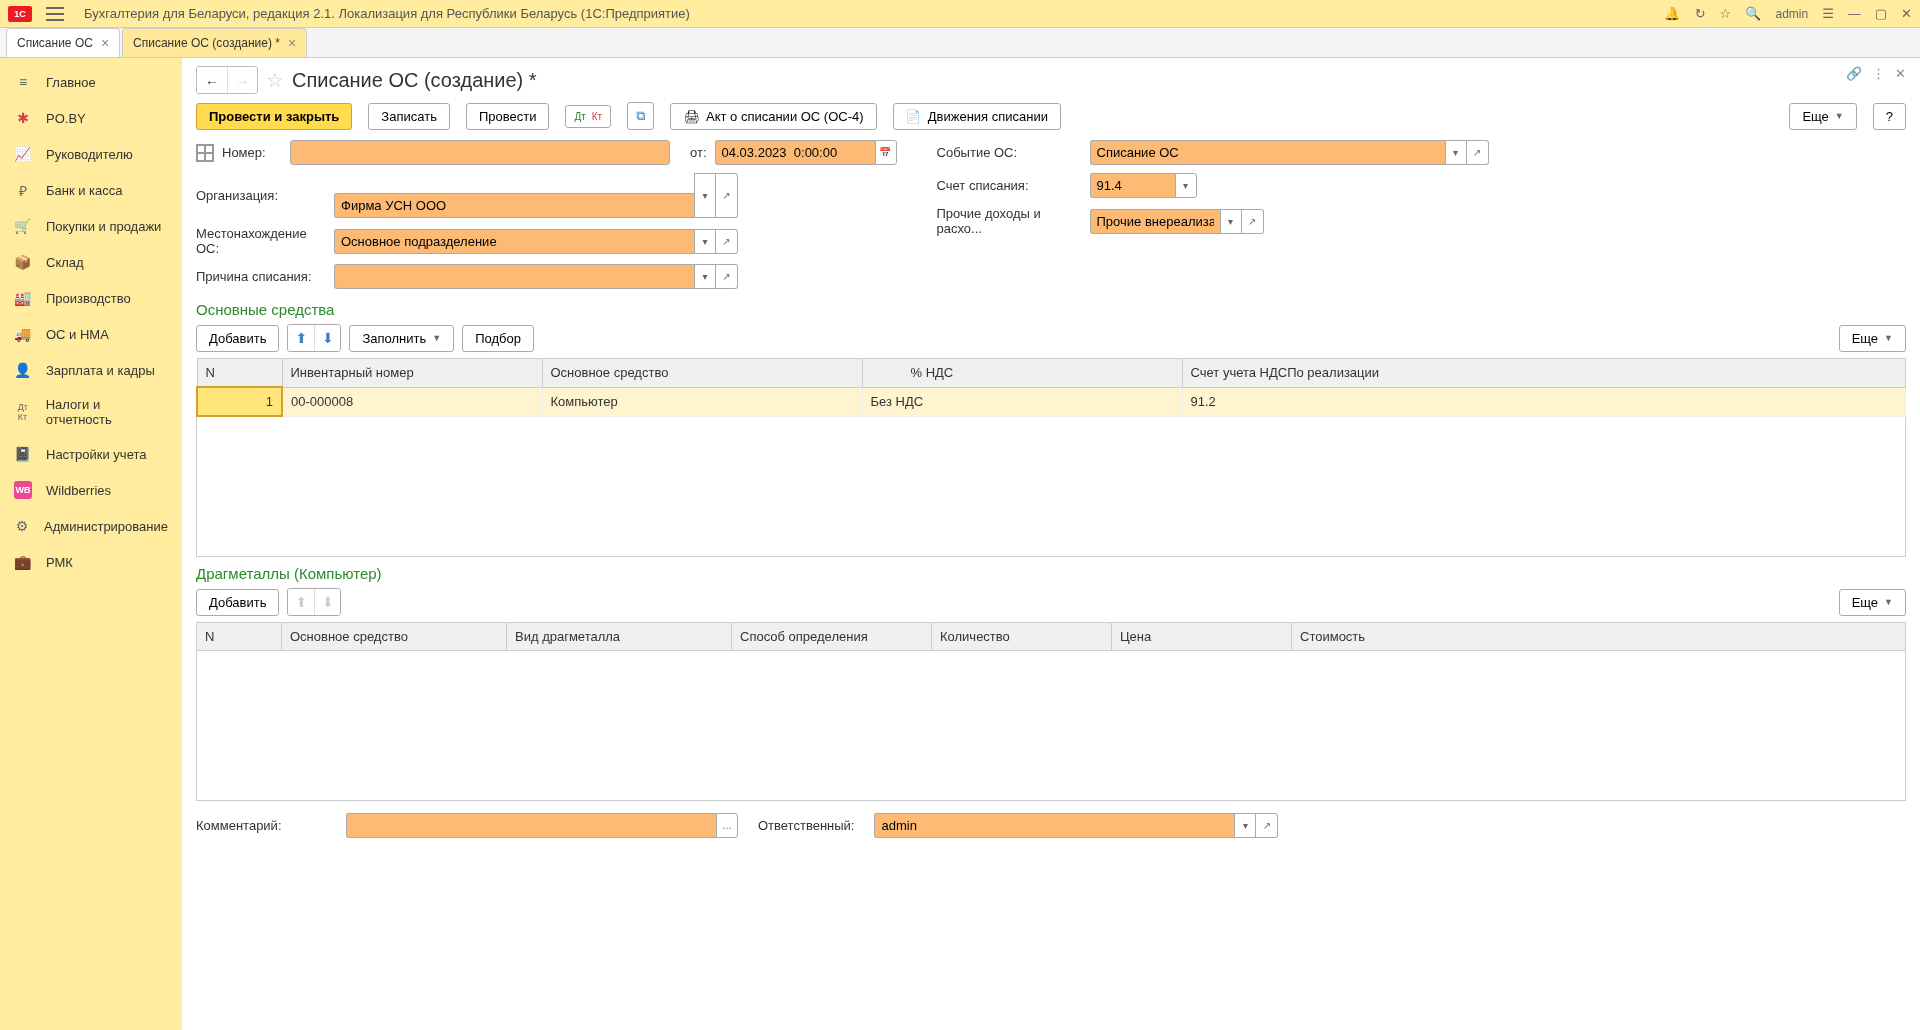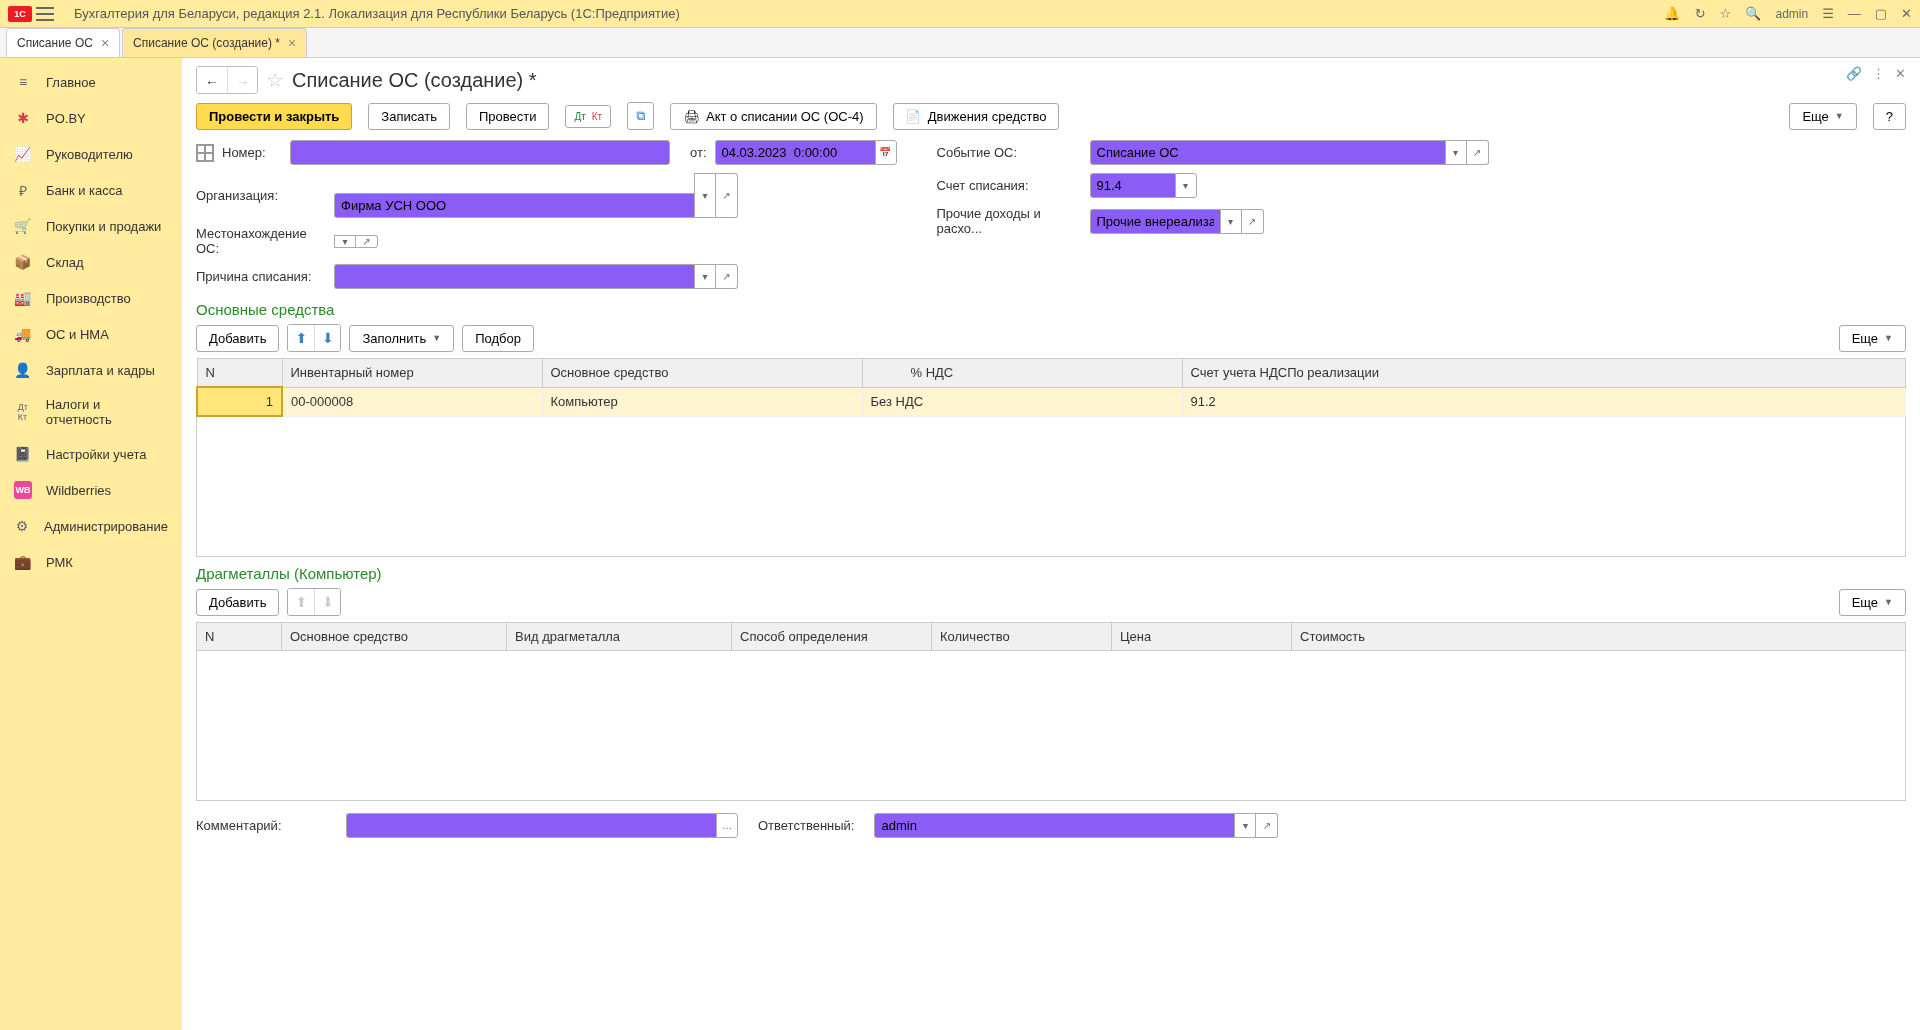--- a/index.html
+++ b/index.html
@@ -1,19 +1,19 @@
 <!DOCTYPE html>
 <html><head>
 <meta charset="utf-8">
 <style>
 * { box-sizing: border-box; margin: 0; padding: 0; font-family: Arial, sans-serif; }
 body { font-size: 13px; color: #333; background: #fff; overflow: hidden; }
 
 .titlebar { height: 28px; background: #ffec9f; display: flex; align-items: center; padding: 0 8px; border-bottom: 1px solid #e0d080; }
-.titlebar .logo { width: 24px; height: 16px; background: #ed1c24; border-radius: 2px; color: #fff; font-size: 9px; font-weight: bold; display: flex; align-items: center; justify-content: center; margin-right: 4px; }
+.titlebar .logo { width: 24px; height: 16px; background: #ed1c24; border-radius: 2px; color: #fff; font-size: 9px; font-weight: bold; display: flex; align-items: center; justify-content: center; margin-right: 14px; }
 .titlebar .hamburger { width: 18px; height: 14px; display: flex; flex-direction: column; justify-content: space-between; margin-right: 20px; cursor: pointer; }
 .titlebar .hamburger span { height: 2px; background: #666; }
 .titlebar .title { flex: 1; color: #555; font-size: 13px; }
 .titlebar .right-icons { display: flex; align-items: center; gap: 14px; color: #666; }
 .titlebar .right-icons > * { cursor: pointer; }
 .titlebar .user { font-size: 12px; }
 
 .tabbar { height: 30px; background: #f5f5f5; border-bottom: 1px solid #ccc; display: flex; align-items: flex-end; padding-left: 6px; }
 .tab { padding: 6px 10px; background: #fff; border: 1px solid #ccc; border-bottom: none; margin-right: 2px; border-radius: 4px 4px 0 0; display: flex; align-items: center; gap: 8px; font-size: 12px; cursor: pointer; }
 .tab.active { background: #ffe999; }
@@ -41,21 +41,21 @@
 .btn.primary { background: #ffdb4d; border-color: #d0a030; font-weight: bold; }
 .btn.icon-only { padding: 5px 8px; }
 .btn .caret { font-size: 9px; color: #666; }
 .toolbar-spacer { flex: 1; }
 
 .form-grid { display: flex; gap: 40px; margin-bottom: 12px; }
 .form-col { display: flex; flex-direction: column; gap: 8px; }
 .form-row { display: flex; align-items: center; gap: 8px; }
 .form-label { width: 130px; color: #333; font-size: 13px; }
 .form-label.wide { width: 145px; }
-.input { border: 1px solid #aaa; border-radius: 3px; padding: 4px 6px; font-size: 13px; background: #8b5cf6; }
+.input { border: 1px solid #aaa; border-radius: 3px; padding: 4px 6px; font-size: 13px; background: #fdba74; }
 .input-group { display: flex; }
 .input-group .input { border-radius: 3px 0 0 3px; border-right: none; }
 .input-btn { width: 22px; border: 1px solid #aaa; background: #fff; display: flex; align-items: center; justify-content: center; cursor: pointer; font-size: 10px; color: #666; }
 .input-btn + .input-btn { border-left: none; }
 .input-btn:last-child { border-radius: 0 3px 3px 0; }
 .squares-icon { width: 18px; height: 18px; border: 1px solid #999; display: inline-flex; flex-wrap: wrap; }
 .squares-icon span { width: 50%; height: 50%; border: 0.5px solid #999; }
 
 .section-title { color: #2a8a2a; font-size: 15px; margin: 8px 0 6px; }
 .table-toolbar { display: flex; gap: 8px; margin-bottom: 6px; align-items: center; }
@@ -198,21 +198,21 @@
         </button>
       <button class="btn icon-only">
           <span style="color:#4080c0;">⧉</span>
         </button>
       <button class="btn">
           <span class="printer-icon"></span>
           <span>Акт о списании ОС (ОС-4)</span>
         </button>
       <button class="btn">
           <span class="doc-icon"></span>
-          <span>Движения средство</span>
+          <span>Движения списании</span>
         </button>
       <div class="toolbar-spacer"></div>
       <button class="btn">
           <span>Еще</span>
           <span class="caret">▼</span>
         </button>
       <button class="btn">?</button>
     </div>
 
     <div class="form-grid">
@@ -236,20 +236,21 @@
           <span class="form-label">Организация:</span>
           <div class="input-group">
             <input class="input" style="width: 360px; margin-top: 20px;" value="Фирма УСН ООО">
             <div class="input-btn">▾</div>
             <div class="input-btn">↗</div>
           </div>
         </div>
         <div class="form-row">
           <span class="form-label">Местонахождение ОС:</span>
           <div class="input-group">
+            <input class="input" style="width: 360px;" value="Основное подразделение">
             <div class="input-btn">▾</div>
             <div class="input-btn">↗</div>
           </div>
         </div>
         <div class="form-row">
           <span class="form-label">Причина списания:</span>
           <div class="input-group">
             <input class="input" style="width: 360px;" value="">
             <div class="input-btn">▾</div>
             <div class="input-btn">↗</div>

